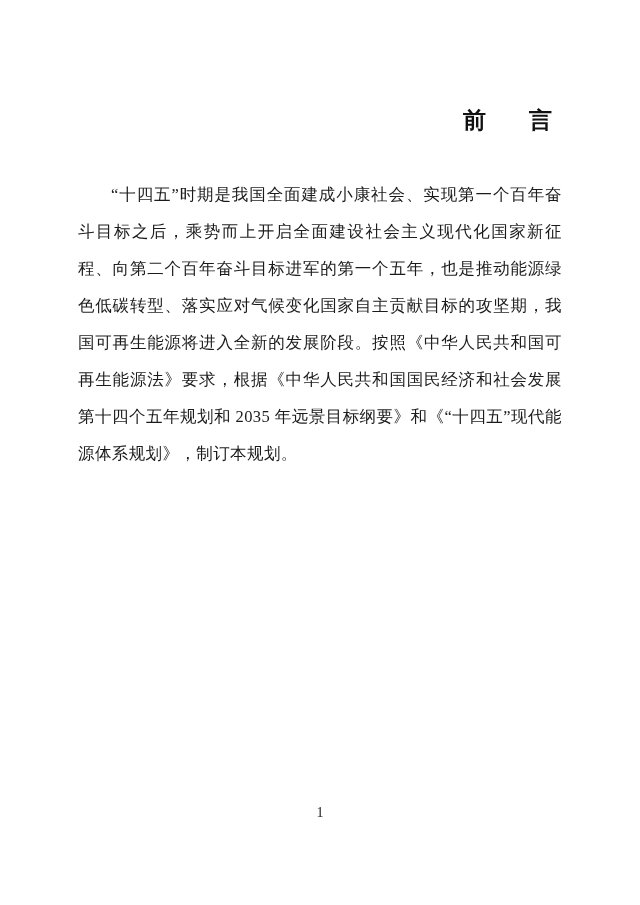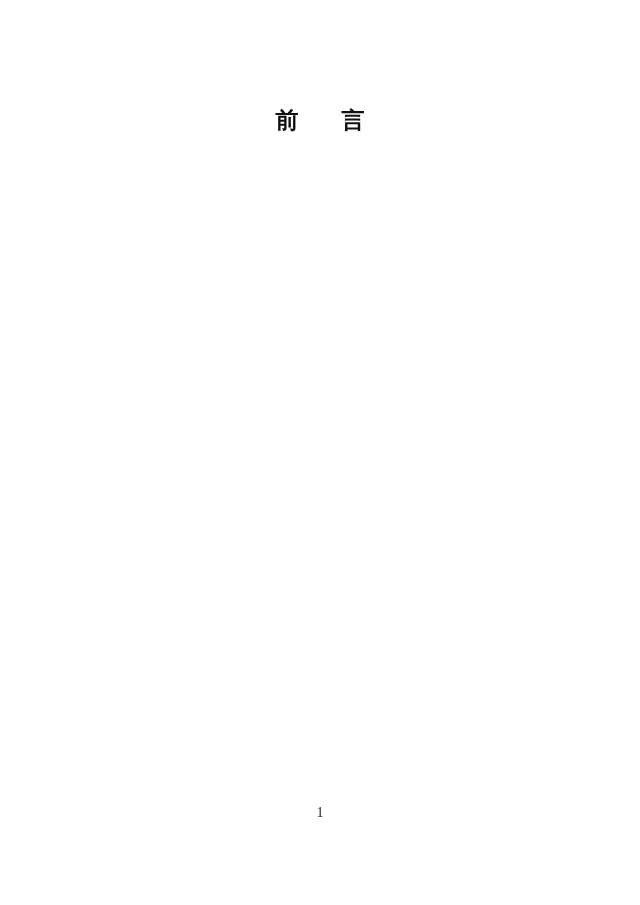--- a/index.html
+++ b/index.html
@@ -25,21 +25,21 @@
   }
   .page-body {
     position: absolute;
     left: 78px;
     top: 0;
     width: 484px;
   }
   .doc-title {
     margin: 0;
     padding-top: 105px;
-    text-align: center;
+    text-align: right;
     font-size: 23px;
     font-weight: bold;
     letter-spacing: 10px;
     text-indent: 10px;
     color: #111111;
     font-family: "Liberation Serif", "DejaVu Serif", serif;
   }
   .body-text {
     margin: 0;
     padding-top: 40px;
@@ -67,16 +67,17 @@
     color: #1b1b1b;
   }
 </style>
 </head>
 <body>
 
 <div class="page">
   <div class="page-body">
     <h1 class="doc-title">前　言</h1>
     <div class="body-text">
+      <p class="para">“十四五”时期是我国全面建成小康社会、实现第一个百年奋斗目标之后，乘势而上开启全面建设社会主义现代化国家新征程、向第二个百年奋斗目标进军的第一个五年，也是推动能源绿色低碳转型、落实应对气候变化国家自主贡献目标的攻坚期，我国可再生能源将进入全新的发展阶段。按照《中华人民共和国可再生能源法》要求，根据《中华人民共和国国民经济和社会发展第十四个五年规划和 2035 年远景目标纲要》和《“十四五”现代能源体系规划》，制订本规划。</p>
     </div>
   </div>
   <div class="page-number">1</div>
 </div>
 
 </body></html>

